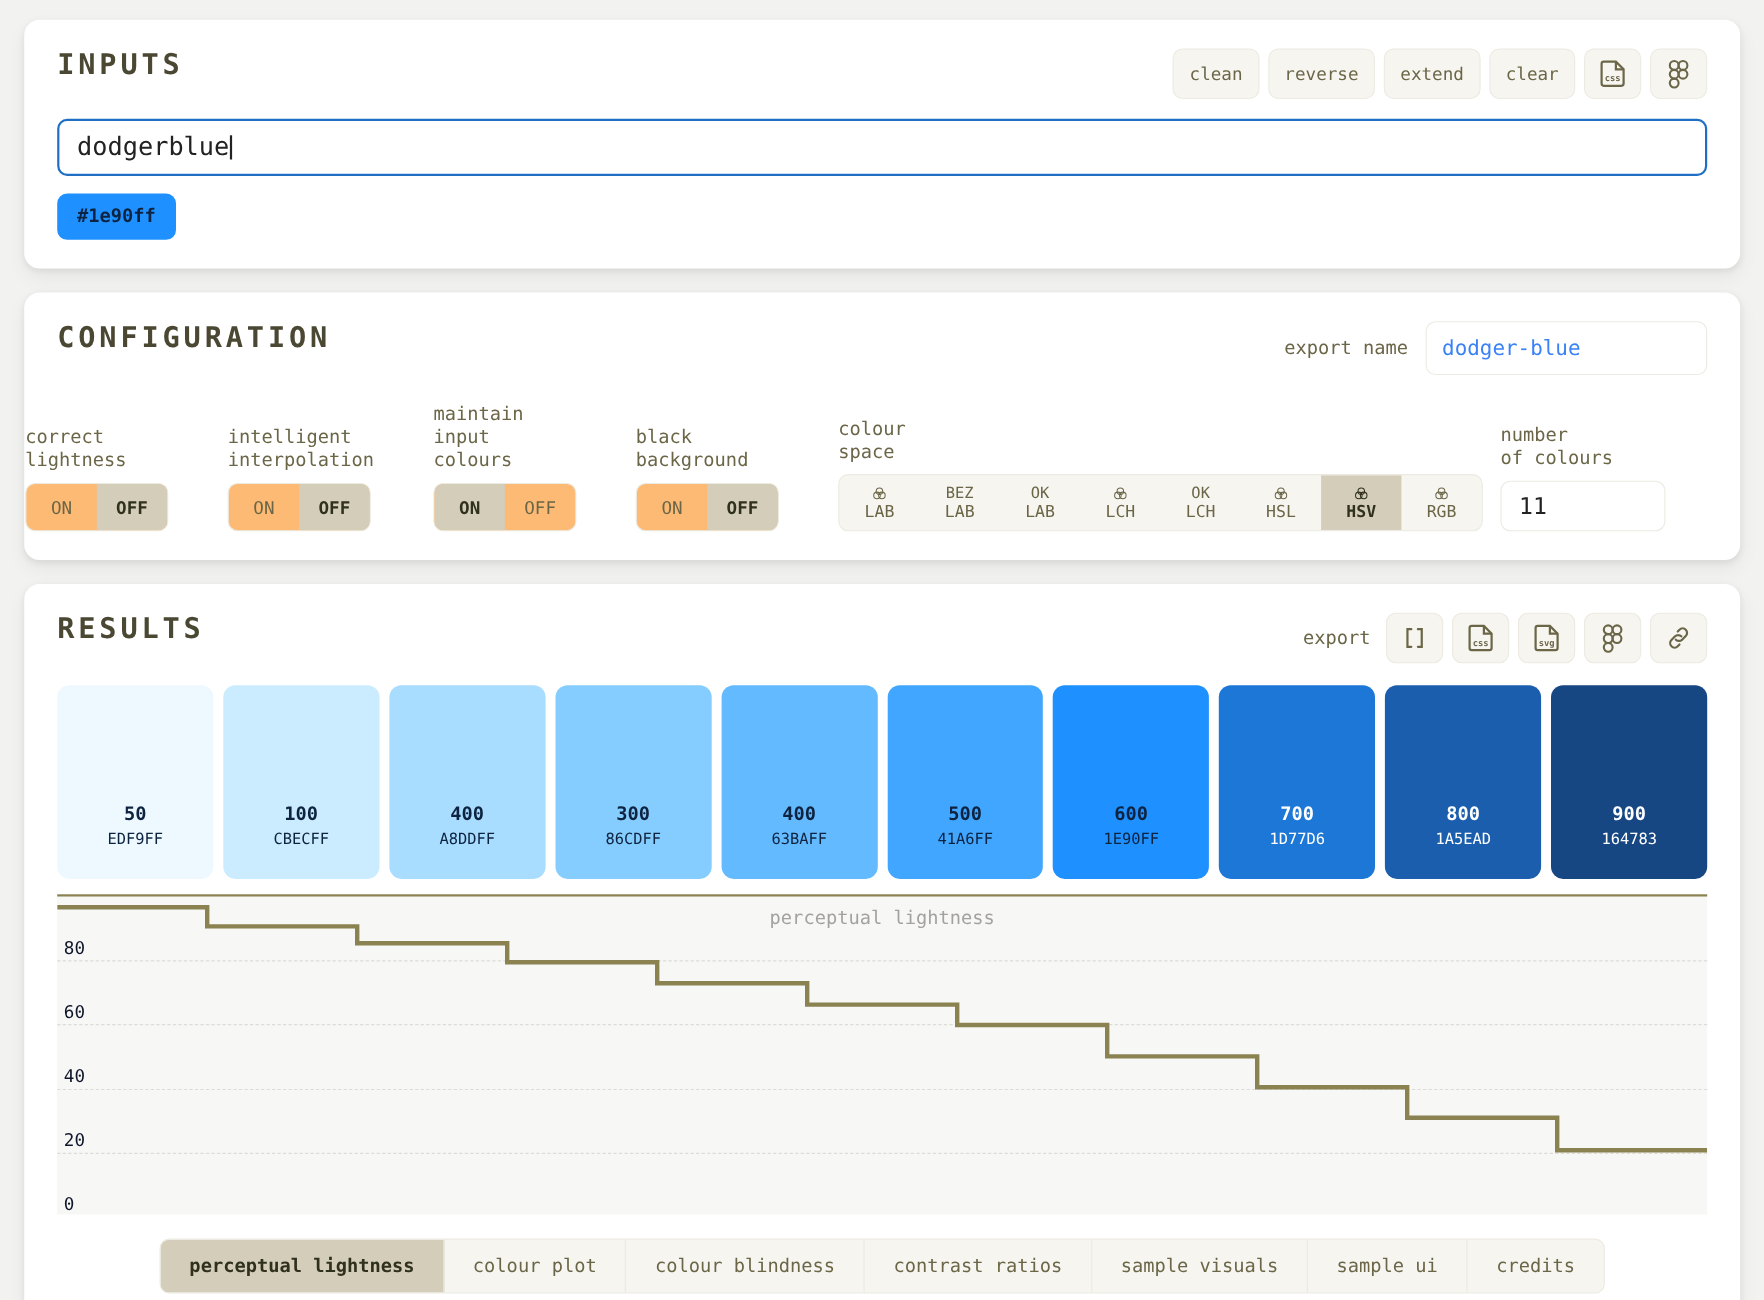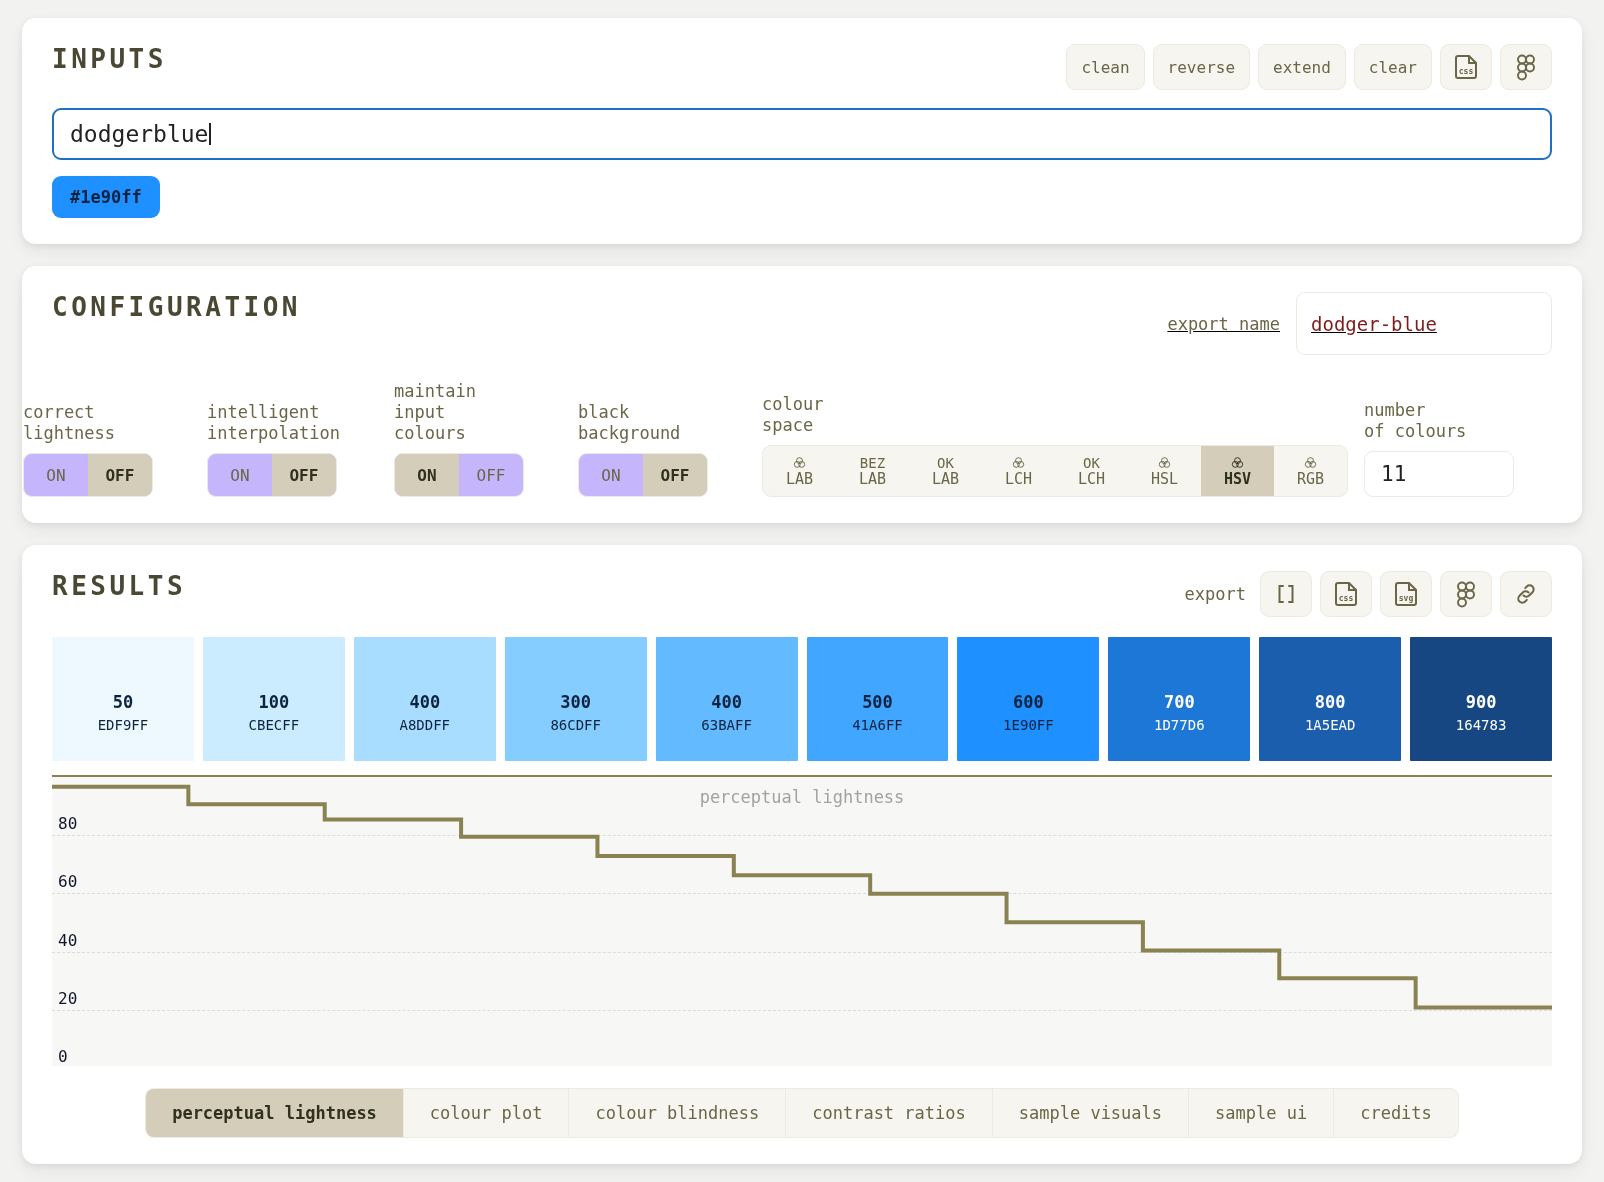--- a/index.html
+++ b/index.html
@@ -100,39 +100,38 @@
     font-weight: bold;
     color: #0d2340;
     cursor: pointer;
   }
 
   
   .cfg-head-right {
     display: flex;
     align-items: center;
     gap: 16px;
-    text-decoration: underline;
   }
   .cfg-label-inline {
     font-family: "DejaVu Sans Mono", "Liberation Mono", monospace;
     font-size: 17px;
     color: #6b6647;
   }
   .export-name-input {
     width: 256px;
-    height: 63px;
+    height: 49px;
     border: 1px solid #eceae1;
     border-radius: 9px;
     background: #fff;
     padding: 0 14px;
     display: flex;
     align-items: center;
     font-family: "DejaVu Sans Mono", "Liberation Mono", monospace;
     font-size: 19px;
-    color: #7f1d1d;
+    color: #3b82f6;
   }
 
   .cfg-row {
     margin-top: 26px;
     display: flex;
     align-items: flex-end;
     gap: 16px;
     justify-content: flex-end;
   }
   .cfg-group { margin-right: 38px; }
@@ -144,21 +143,21 @@
     line-height: 21px;
     color: #6b6647;
     margin-bottom: 9px;
     white-space: pre-line;
   }
 
   .toggle {
     display: inline-flex;
     border-radius: 9px;
     overflow: hidden;
-    background: #c4b5fd;
+    background: #fdba74;
     border: 1px solid #eceae1;
     height: 44px;
   }
   .toggle > div {
     min-width: 64px;
     display: flex;
     align-items: center;
     justify-content: center;
     font-family: "DejaVu Sans Mono", "Liberation Mono", monospace;
     font-size: 16px;
@@ -212,22 +211,22 @@
   }
 
   
   .swatches {
     margin-top: 20px;
     display: flex;
     gap: 9px;
   }
   .swatch {
     flex: 1;
-    height: 124px;
-    border-radius: 1px;
+    height: 176px;
+    border-radius: 11px;
     display: flex;
     flex-direction: column;
     align-items: center;
     justify-content: flex-end;
     padding-bottom: 24px;
     cursor: pointer;
   }
   .swatch .sw-num {
     font-family: "DejaVu Sans Mono", "Liberation Mono", monospace;
     font-size: 17px;

